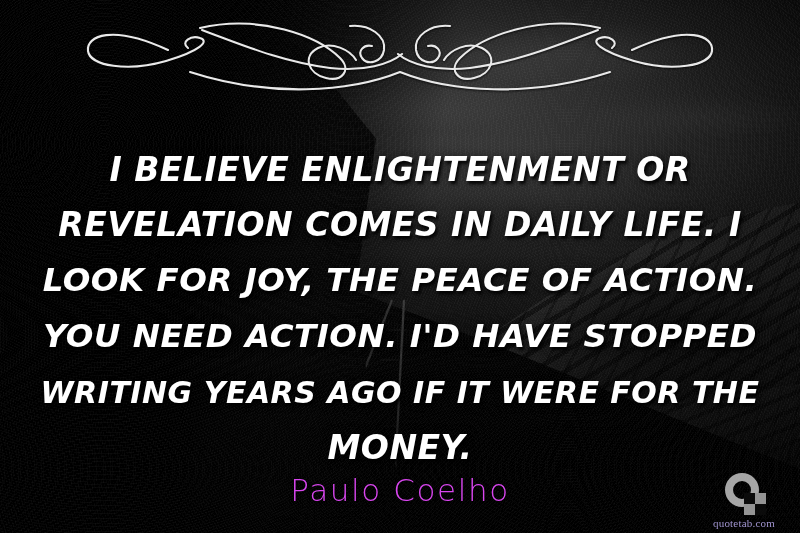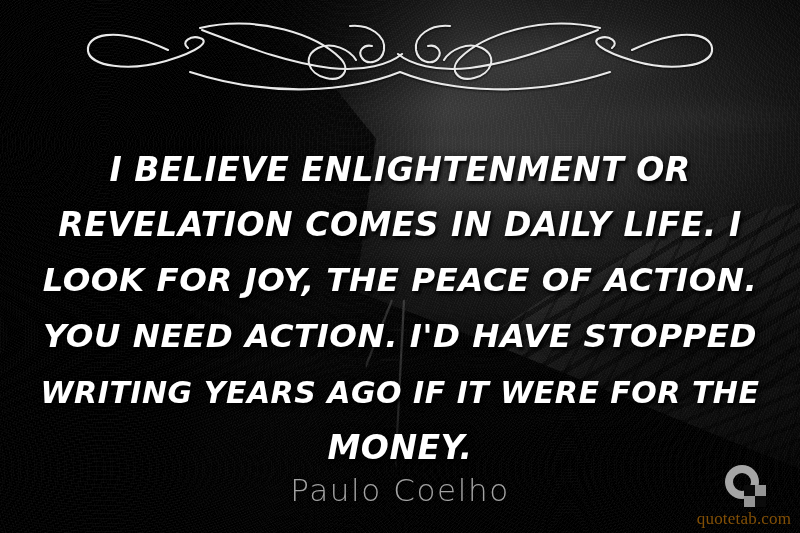--- a/index.html
+++ b/index.html
@@ -147,21 +147,21 @@
     margin-top: 44px;
   }
   #quote .qline{display:block;white-space:nowrap;}
 
   #author{
     position:absolute;
     left:0;
     right:0;
     top:472px;
     text-align:center;
-    color:#a3a3a3;
+    color:#d946ef;
     font-family:"DejaVu Sans", sans-serif;
     font-weight:300;
     font-size:31px;
     letter-spacing:1.6px;
     text-shadow:0 1px 4px rgba(0,0,0,.9);
   }
 
   
   #watermark{
     position:absolute;
@@ -172,22 +172,22 @@
     text-align:center;
   }
   #watermark .wm-logo{
     position:relative;
     width:44px;height:44px;
     margin:0 auto 2px auto;
   }
   #watermark .wm-logo svg{display:block;width:44px;height:44px;}
   #watermark .wm-text{
     font-family:"Liberation Serif", serif;
-    font-size:17px;
-    color:#a16207;
+    font-size:11px;
+    color:#c4b5fd;
     letter-spacing:.2px;
     text-shadow:0 1px 2px rgba(0,0,0,.85);
     white-space:nowrap;
   }
 </style>
 </head>
 <body>
 
 <div id="card">
 

